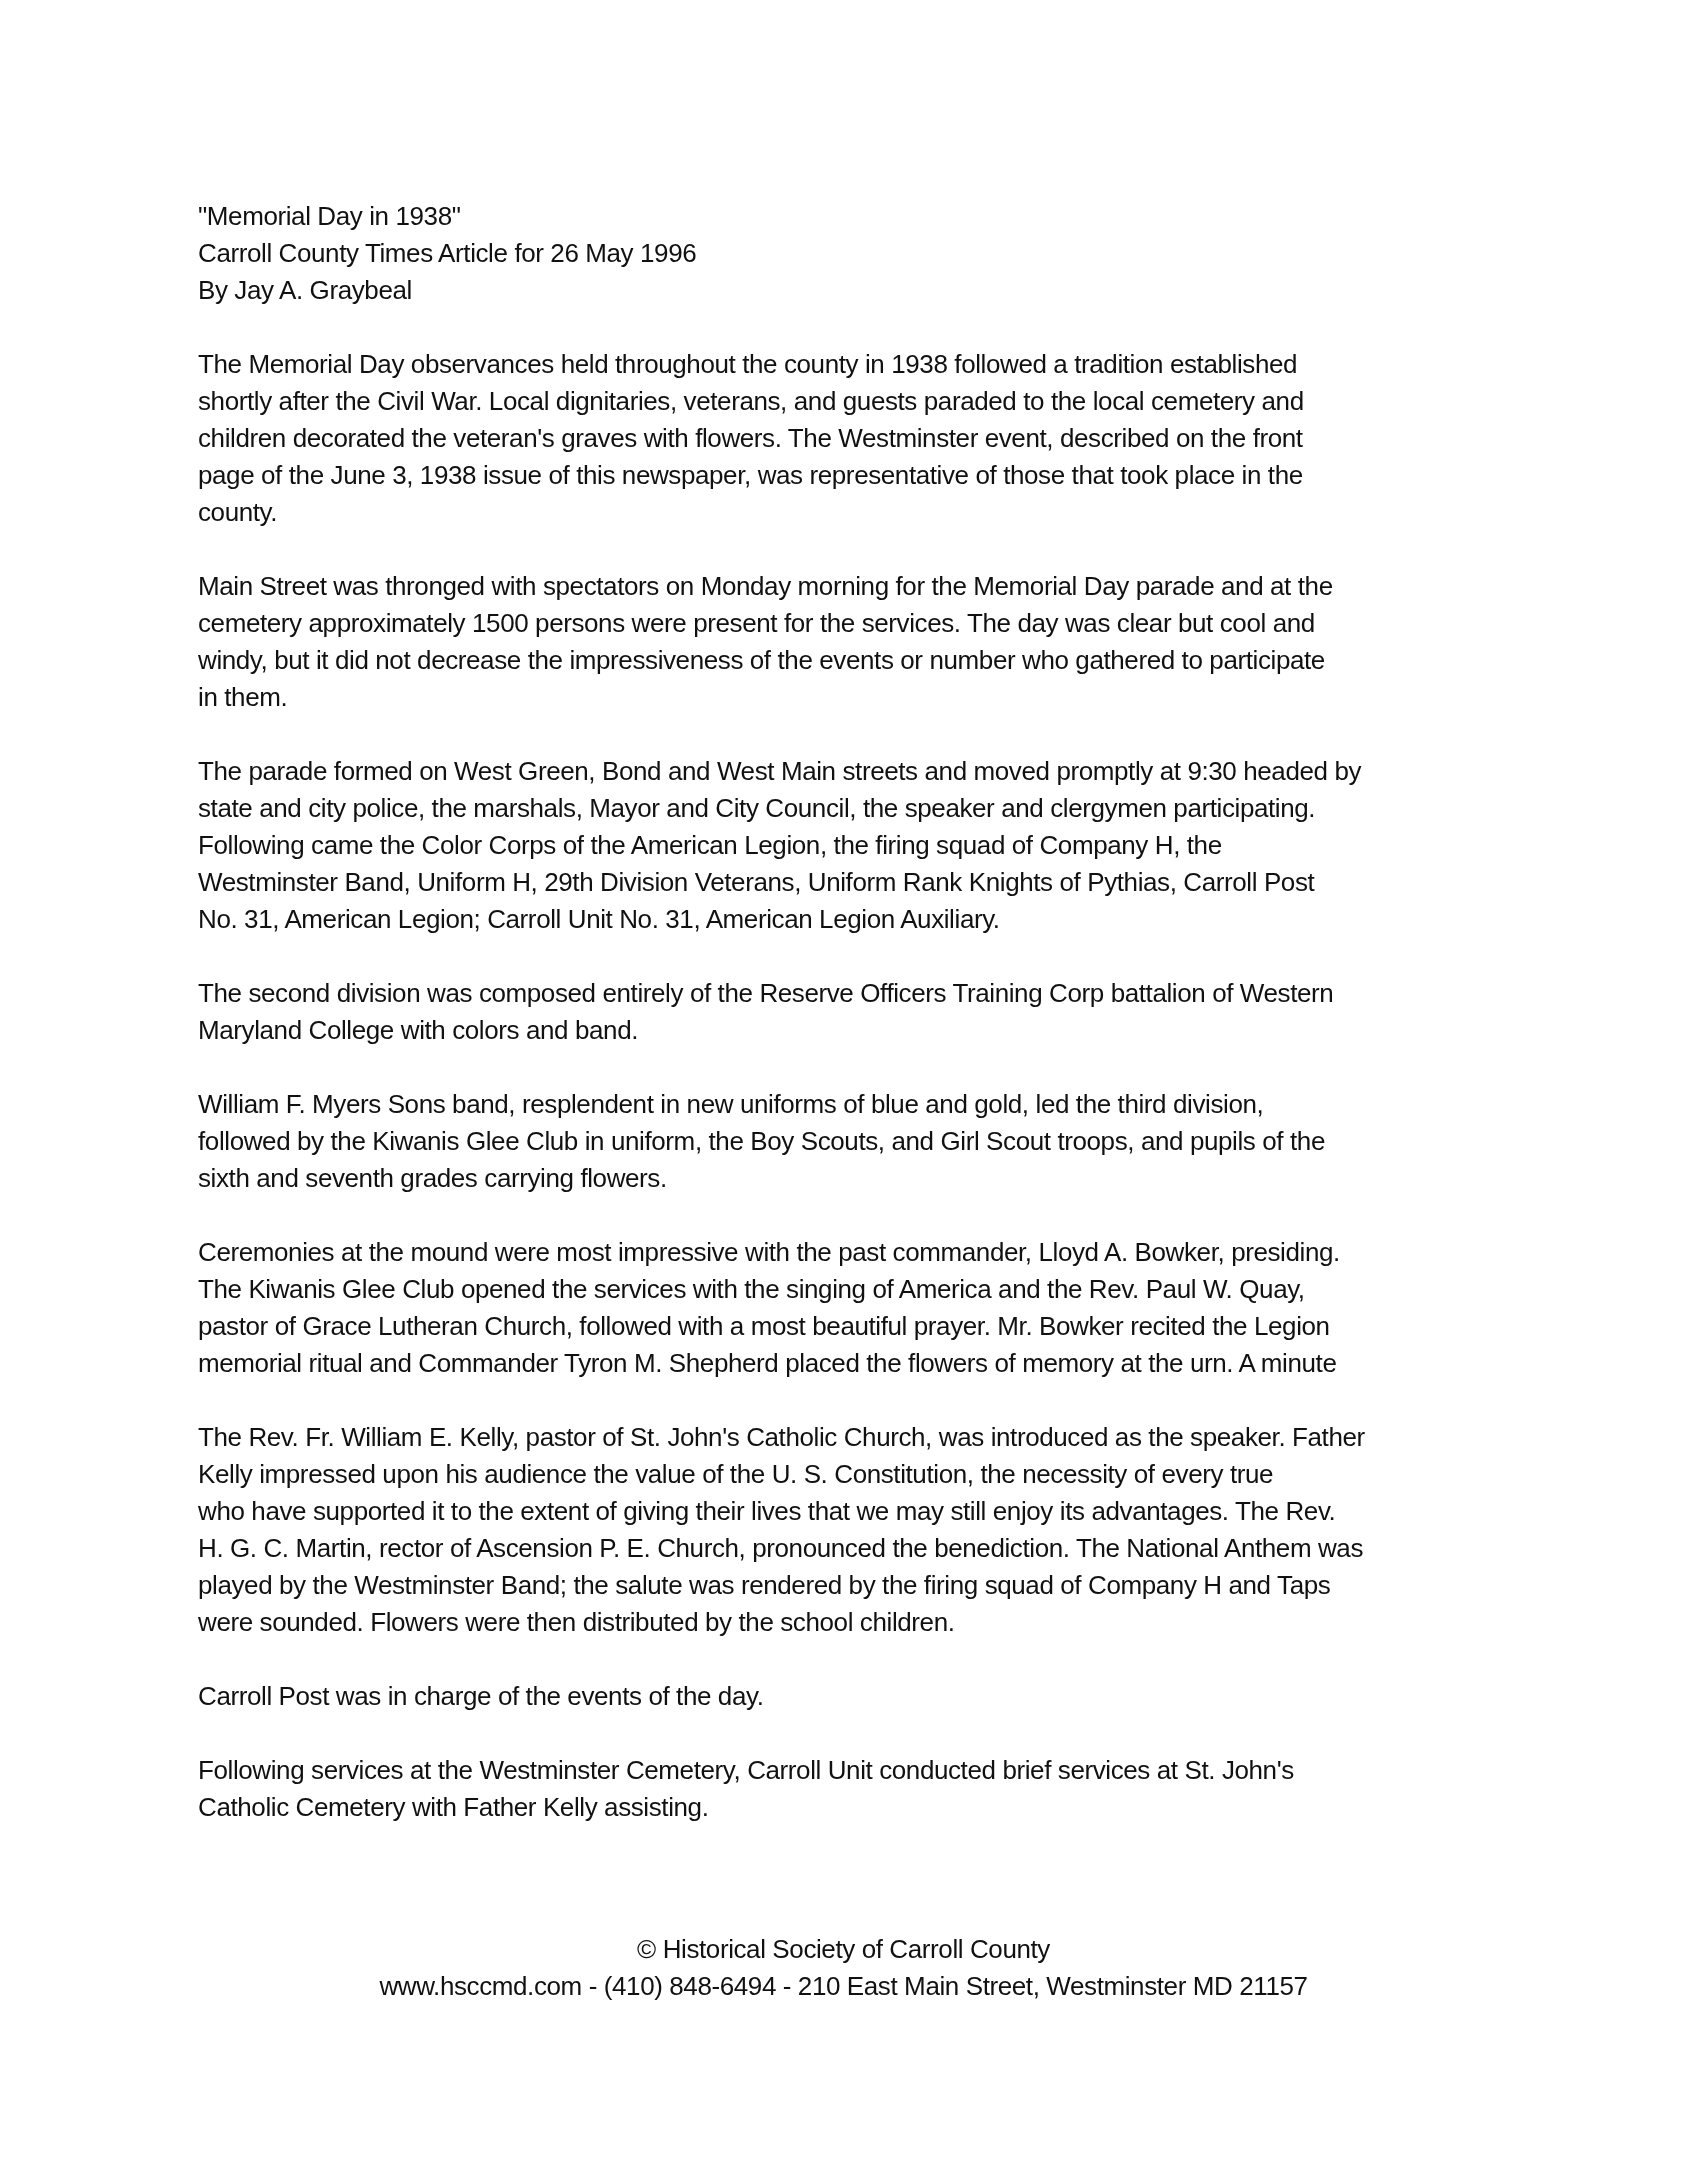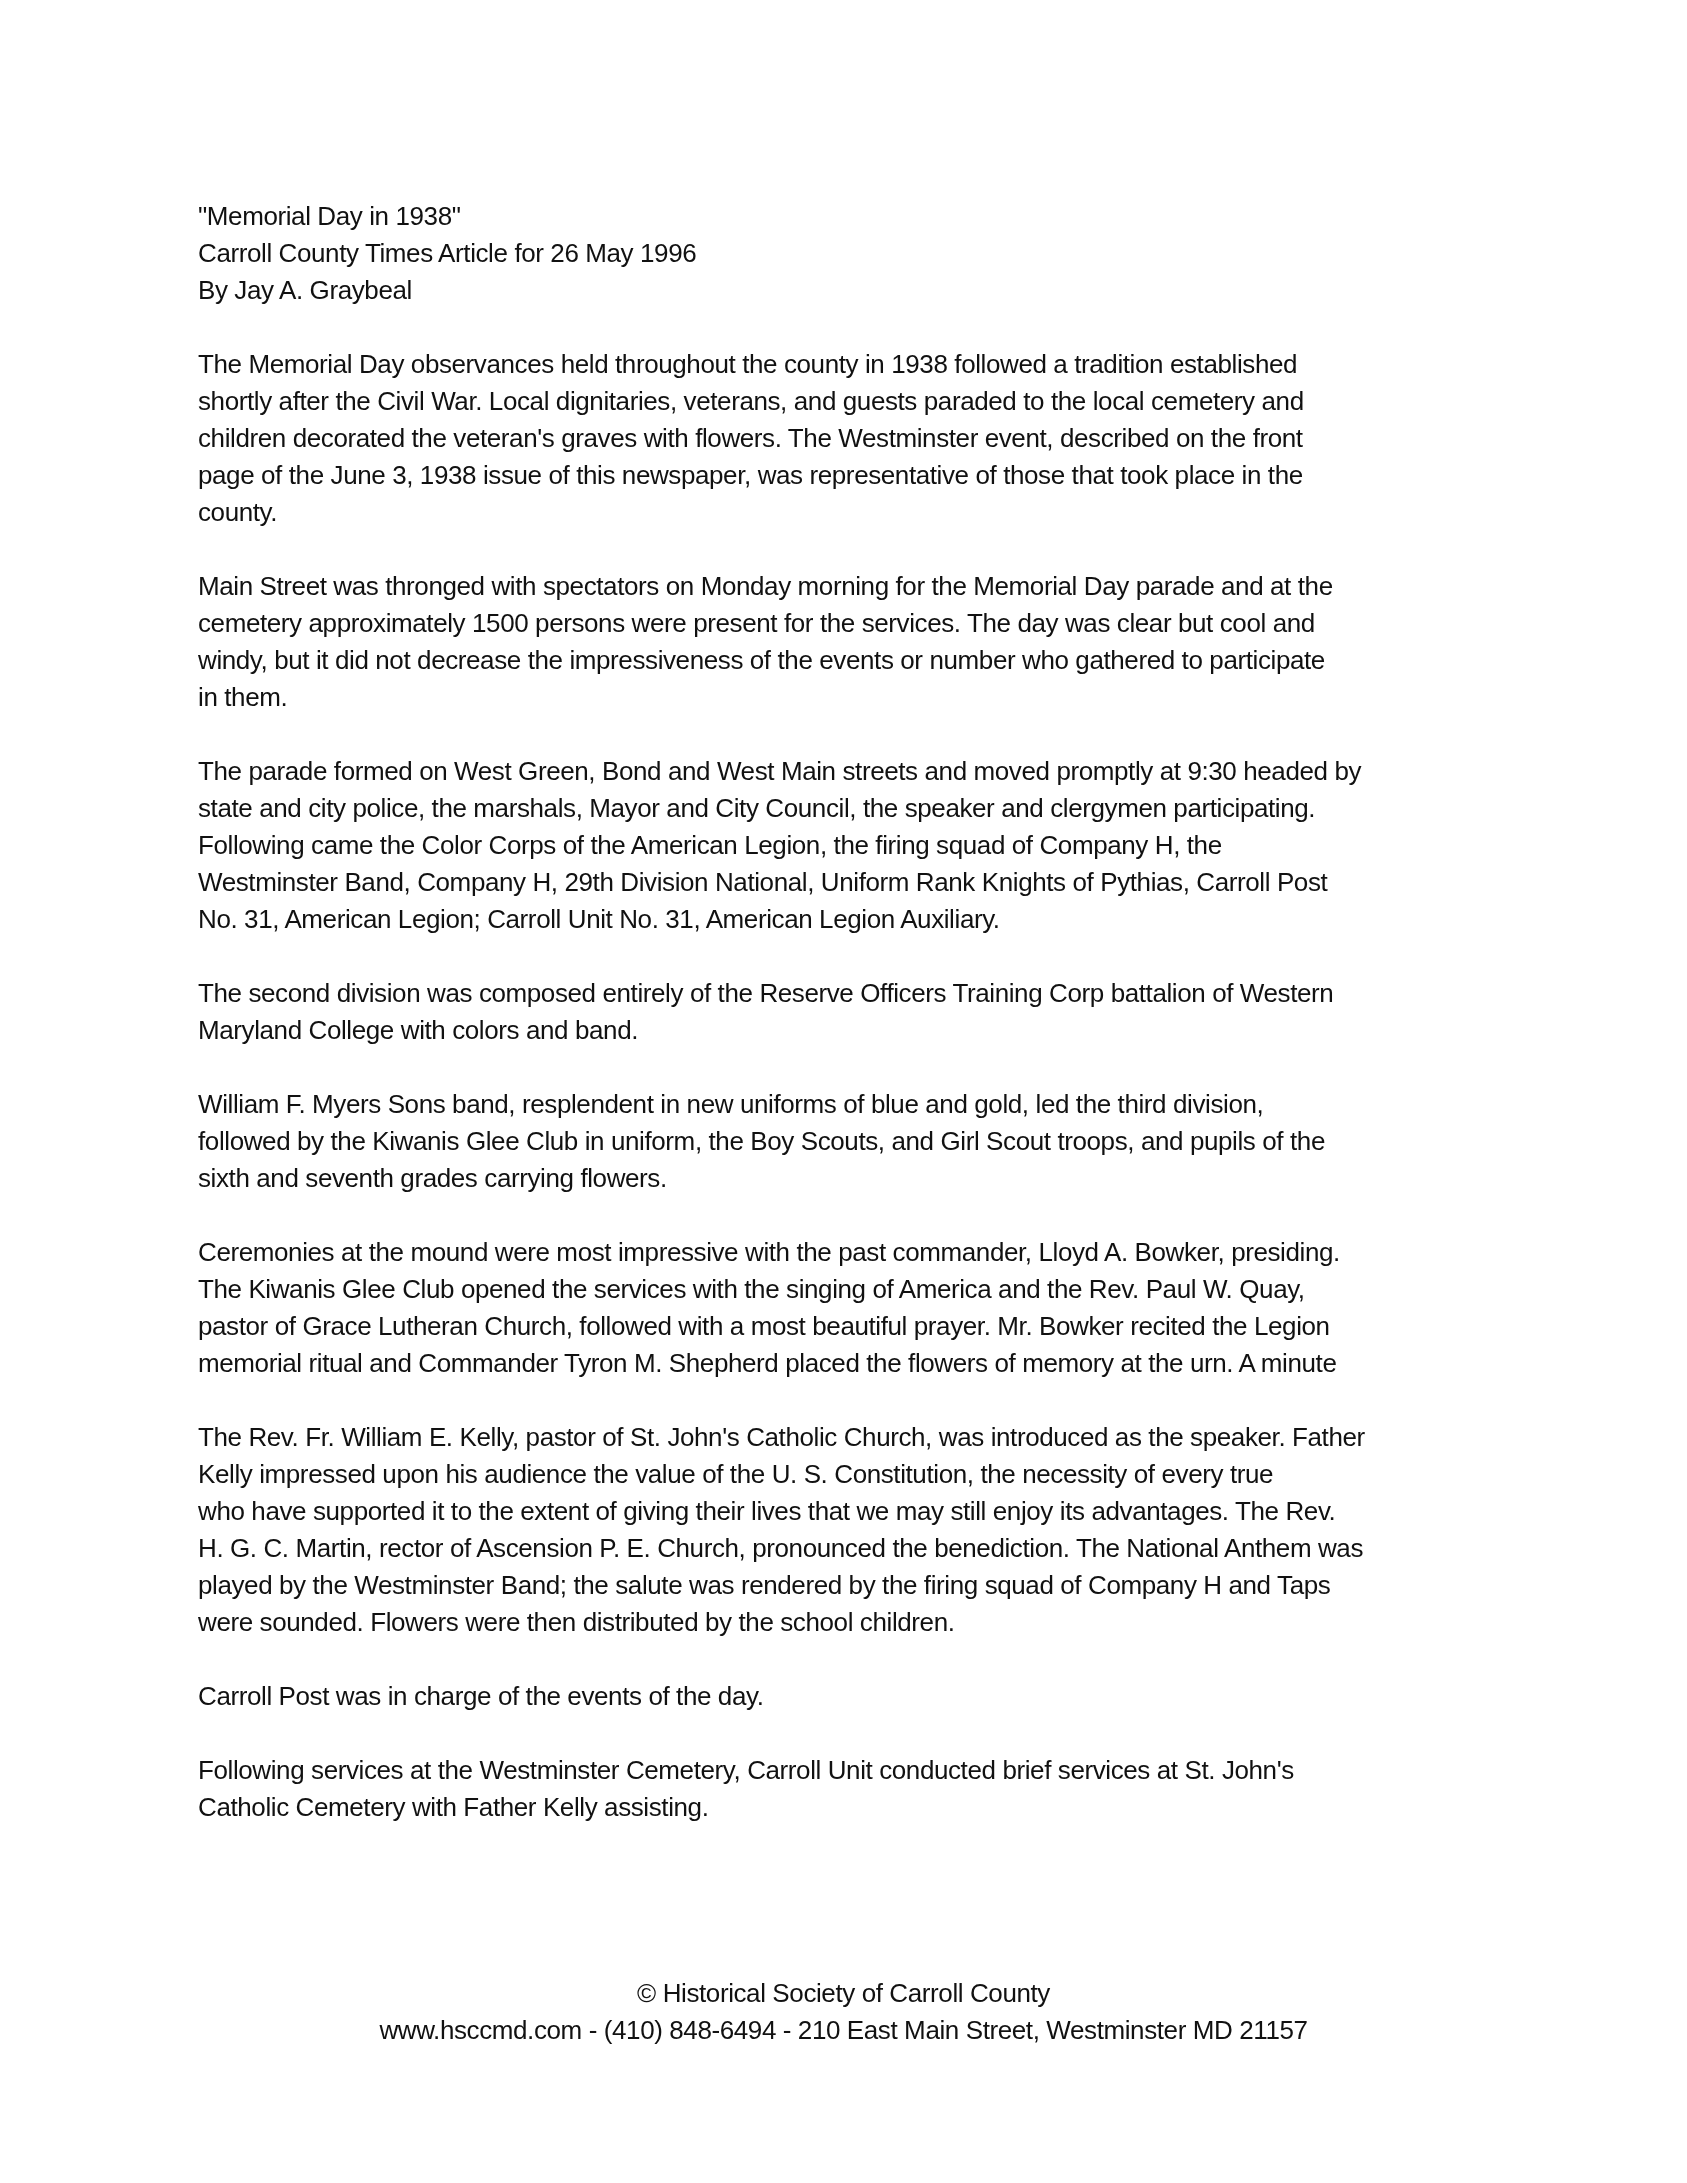--- a/index.html
+++ b/index.html
@@ -31,21 +31,21 @@
     .header-block {
       margin-bottom: 37px;
     }
     .para {
       margin: 8px 0 37px 0;
     }
     .footer {
       position: absolute;
       left: 0;
       width: 1687px;
-      top: 1975px;
+      top: 1931px;
       text-align: center;
     }
     .footer .line {
       font-size: 26px;
       line-height: 37px;
     }
   </style>
 </head>
 <body>
 
@@ -68,21 +68,21 @@
     <p class="line">Main Street was thronged with spectators on Monday morning for the Memorial Day parade and at the</p>
     <p class="line">cemetery approximately 1500 persons were present for the services. The day was clear but cool and</p>
     <p class="line">windy, but it did not decrease the impressiveness of the events or number who gathered to participate</p>
     <p class="line">in them.</p>
   </div>
 
   <div class="para">
     <p class="line">The parade formed on West Green, Bond and West Main streets and moved promptly at 9:30 headed by</p>
     <p class="line">state and city police, the marshals, Mayor and City Council, the speaker and clergymen participating.</p>
     <p class="line">Following came the Color Corps of the American Legion, the firing squad of Company H, the</p>
-    <p class="line">Westminster Band, Company H, 29th Division National, Uniform Rank Knights of Pythias, Carroll Post</p>
+    <p class="line">Westminster Band, Uniform H, 29th Division Veterans, Uniform Rank Knights of Pythias, Carroll Post</p>
     <p class="line">No. 31, American Legion; Carroll Unit No. 31, American Legion Auxiliary.</p>
   </div>
 
   <div class="para">
     <p class="line">The second division was composed entirely of the Reserve Officers Training Corp battalion of Western</p>
     <p class="line">Maryland College with colors and band.</p>
   </div>
 
   <div class="para">
     <p class="line">William F. Myers Sons band, resplendent in new uniforms of blue and gold, led the third division,</p>

